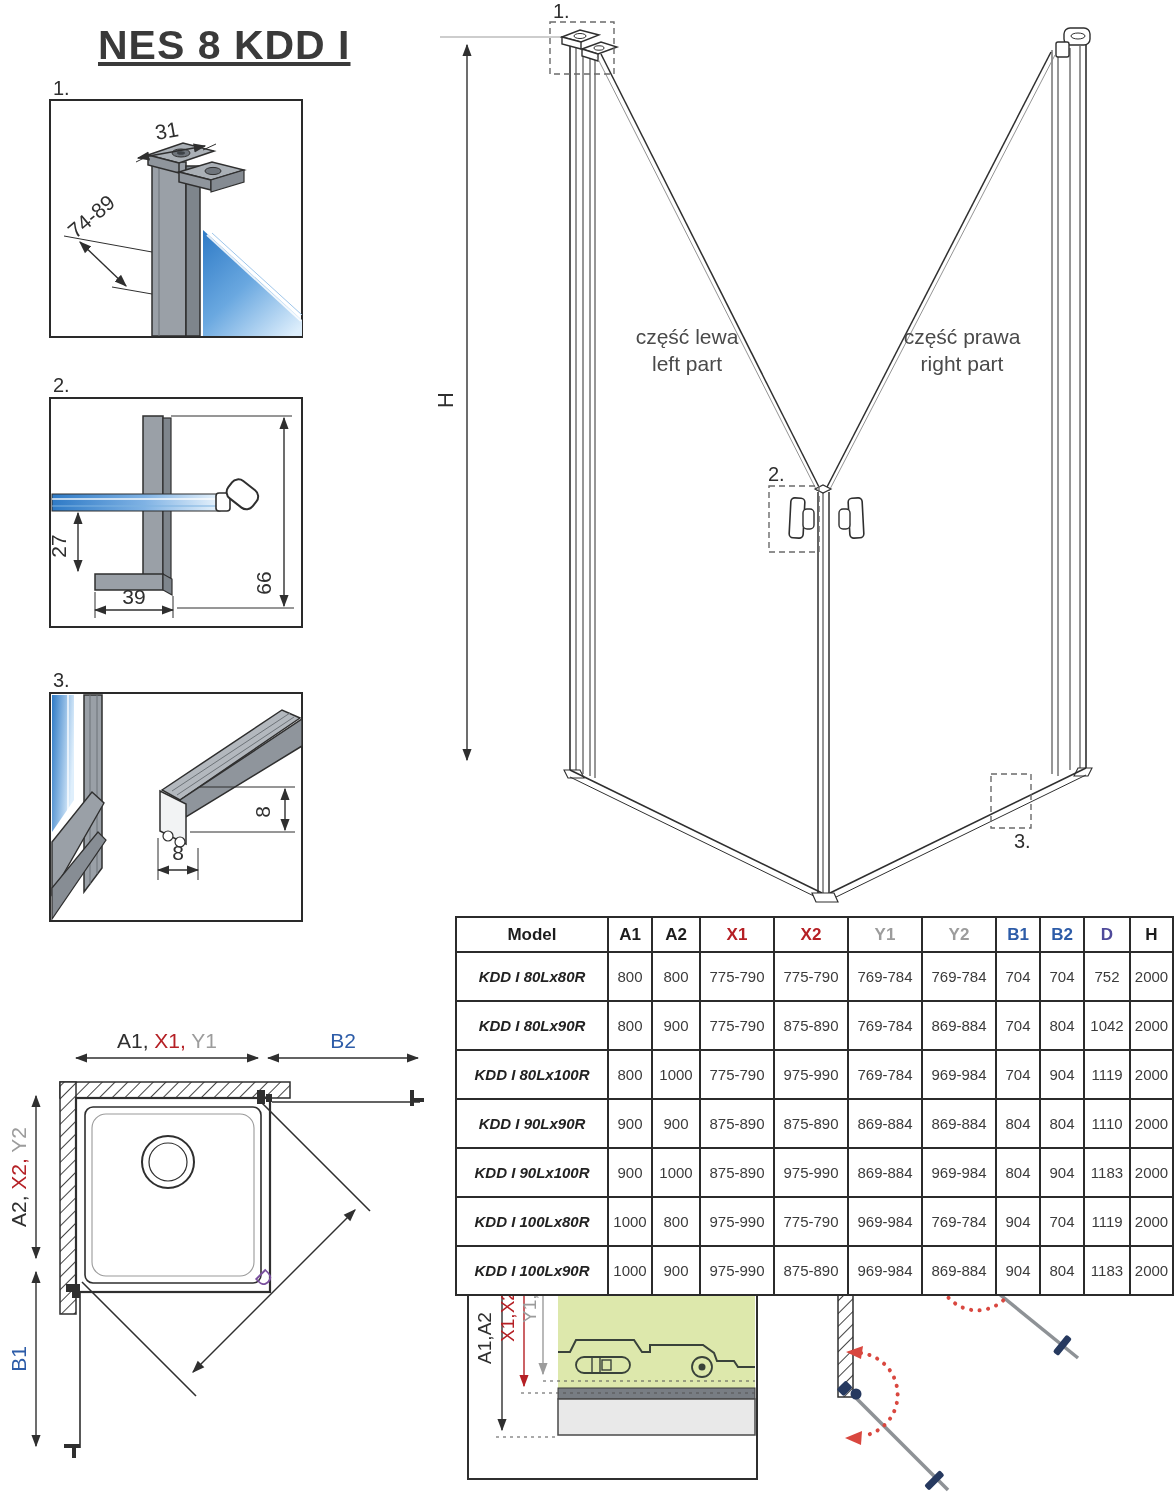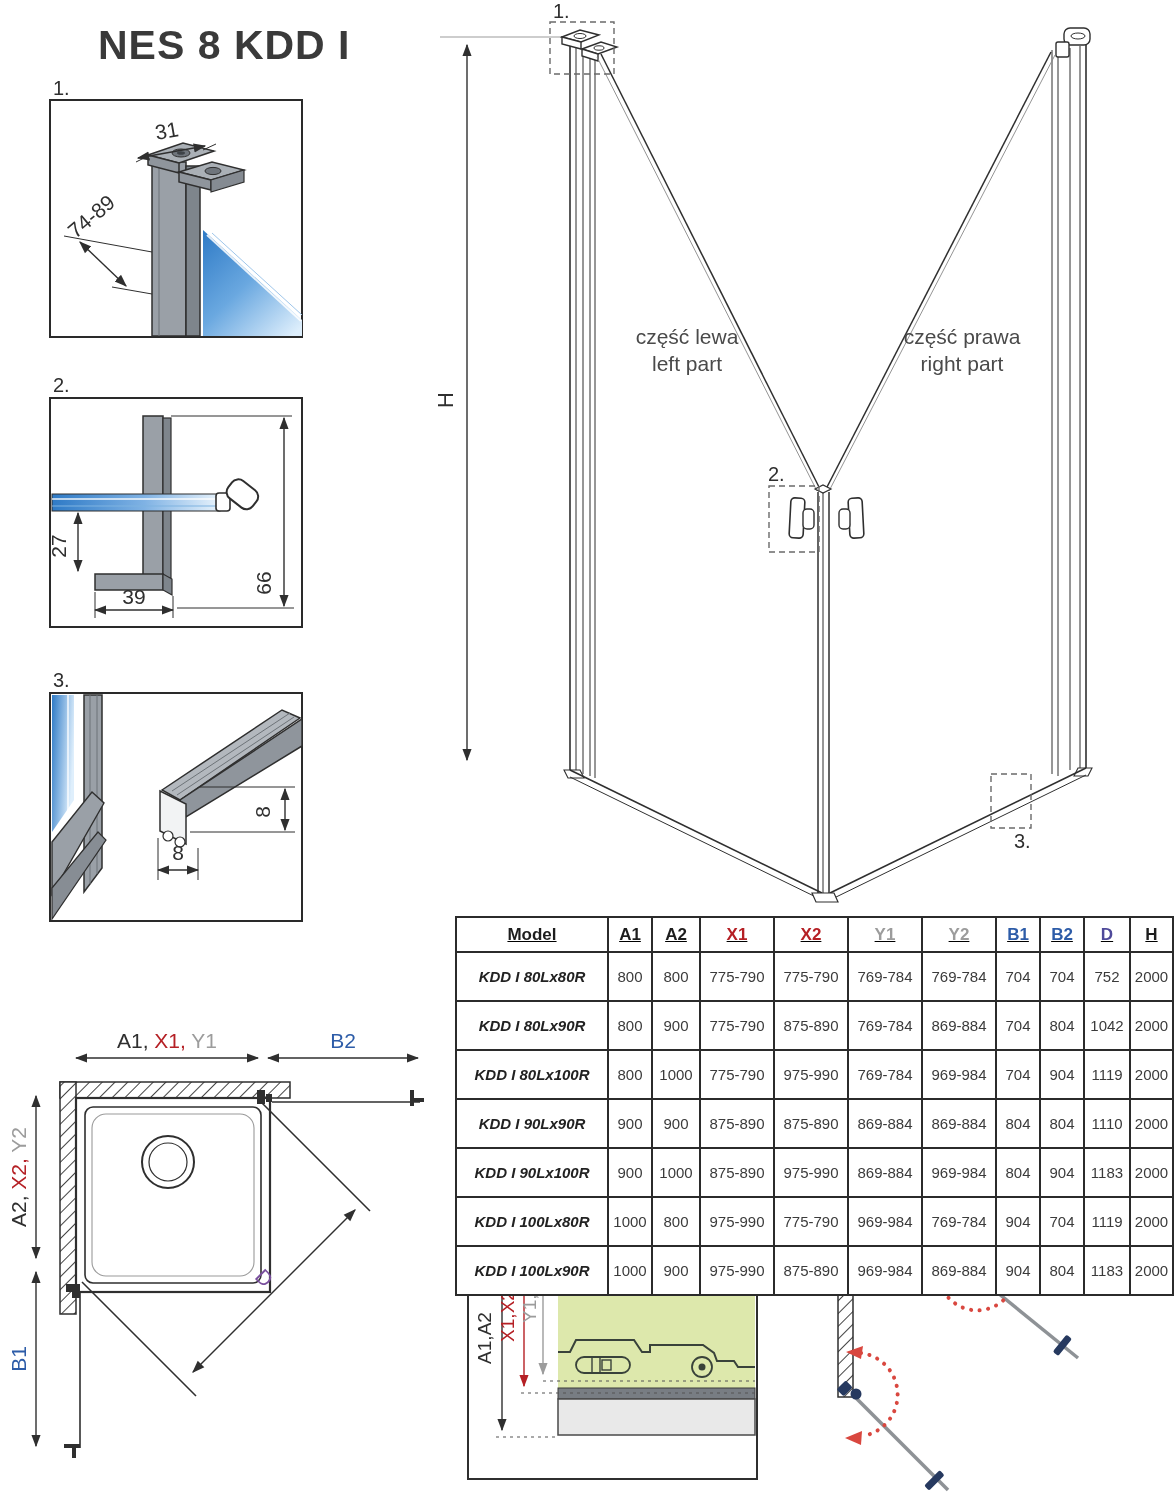--- a/index.html
+++ b/index.html
@@ -1,29 +1,29 @@
 <!DOCTYPE html>
 <html style="--ink: #2f2f2f; --red: #b52025; --grayc: #9c9c9c; --blue: #2d5ca8; --purple: #7a4f9e; --tabled: #4f4a9a; --arcred: #d9473f; --navy: #26395f; --green: #dde8ac; --glassdark: #2e7ac6; --glasslight: #ddeefc;"><head>
 <meta charset="utf-8">
 <style>
   html,body{margin:0;padding:0;background:#fff;}
   .page{position:relative;width:1174px;height:1512px;background:#fff;overflow:hidden;
         font-family:"Liberation Sans",sans-serif;}
   .title{position:absolute;left:98px;top:22px;font-size:41px;font-weight:700;
-         letter-spacing:1px;color:#3a3a3a;}
+         letter-spacing:1px;color:#3a3a3a;text-decoration:underline;}
   svg{position:absolute;left:0;top:0;}
   svg text{font-family:"Liberation Sans",sans-serif;fill:#2f2f2f;}
   .dim{font-size:21px;}
   .mark{font-size:20px;}
   .part{font-size:21px;fill:#4a4a4a;}
   .spec-table{position:absolute;left:455px;top:916px;width:717px;height:322px;
               border-collapse:collapse;table-layout:fixed;background:#fff;}
   .spec-table th,.spec-table td{border:2px solid #2b2b2b;text-align:center;
               vertical-align:middle;padding:0;overflow:hidden;white-space:nowrap;}
-  .spec-table thead tr{height:35px;text-decoration:underline;}
+  .spec-table thead tr{height:35px;}
   .spec-table tbody tr{height:49px;}
   .spec-table th{font-size:17px;font-weight:700;color:#1d1d1d;}
   .spec-table td{font-size:15px;color:#3b3b3b;}
   .spec-table td.model{font-weight:700;font-style:italic;color:#222;}
   .spec-table th.c3,.spec-table th.c4{color:var(--red);}
   .spec-table th.c5,.spec-table th.c6{color:var(--grayc);}
   .spec-table th.c7,.spec-table th.c8{color:var(--blue);}
   .spec-table th.c9{color:var(--tabled);}
 </style>
 </head>

